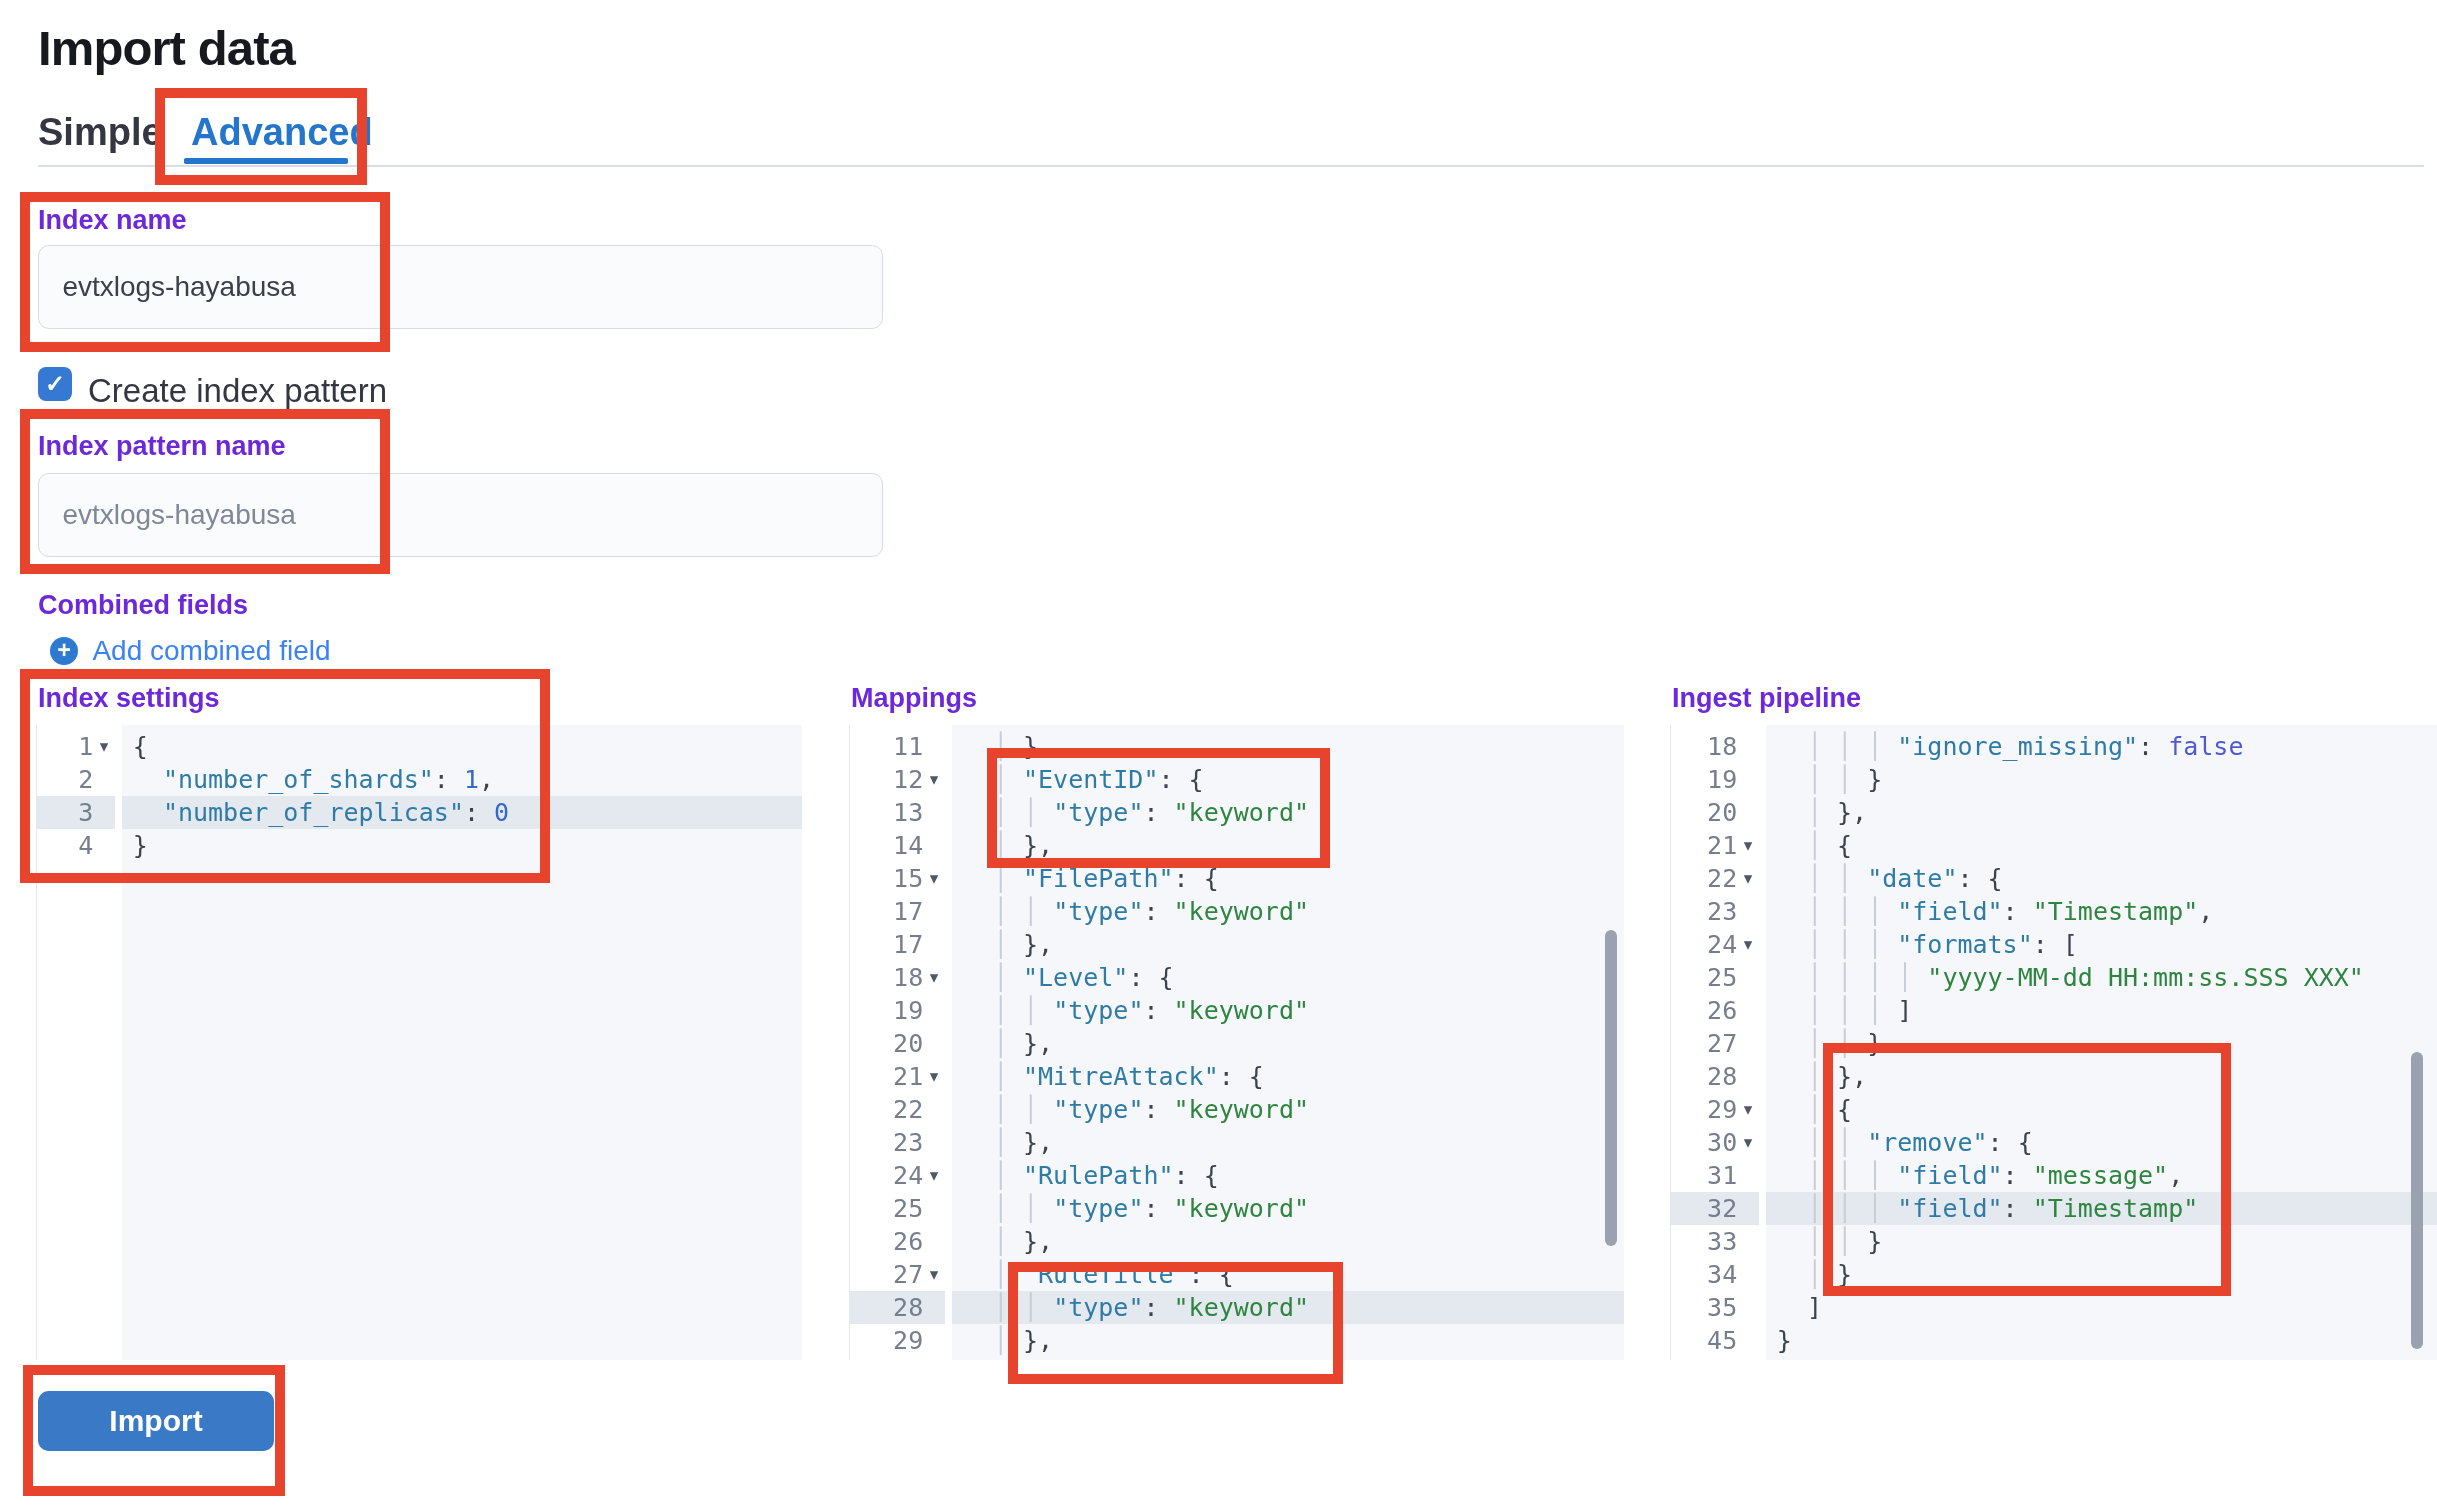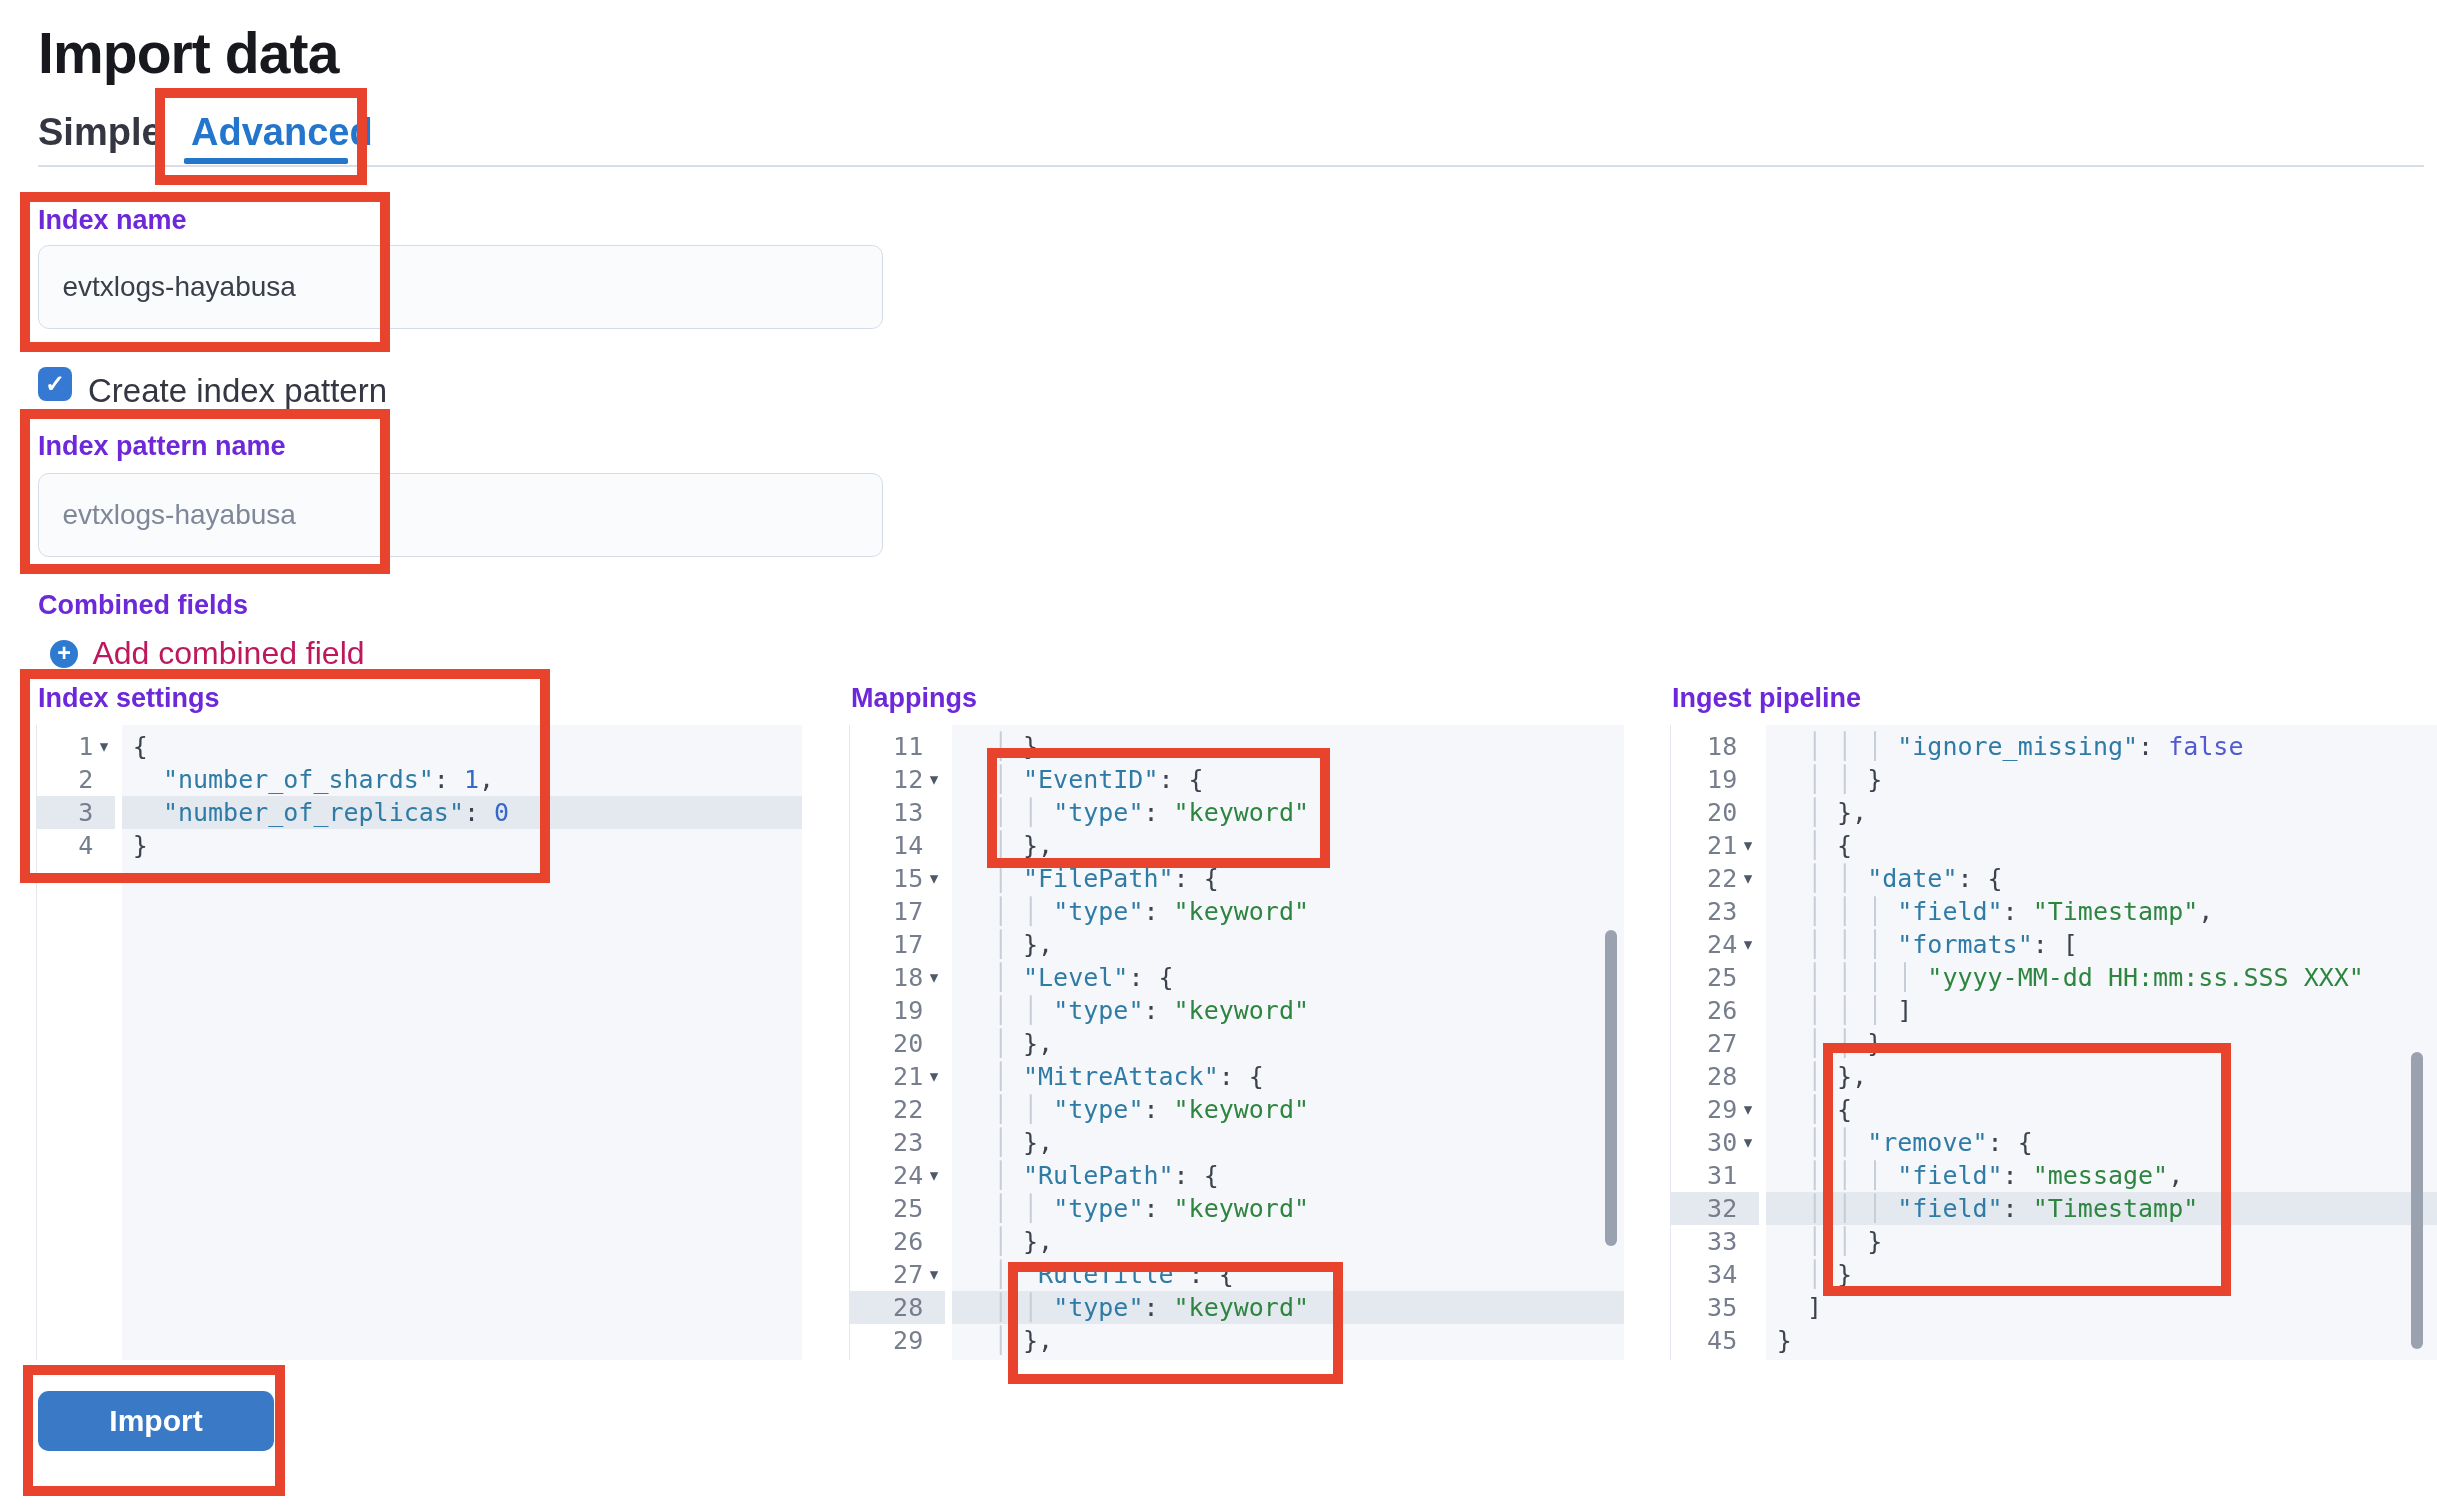--- a/index.html
+++ b/index.html
@@ -2,21 +2,21 @@
 <html style="font-size:14.4px"><head>
 <meta charset="utf-8">
 <style>
   * { margin:0; padding:0; box-sizing:border-box; }
   html,body { background:#ffffff; }
   body { font-family:"Liberation Sans", sans-serif; color:#1a1d26; }
   .page { position:relative; width:2438px; height:1508px; overflow:hidden; background:#fff; }
 
   .abs { position:absolute; }
 
-  .page-title { left:38px; top:20px; font-size:57px; font-weight:800; letter-spacing:-0.9px; color:#17191f; }
+  .page-title { left:38px; top:20px; font-size:49px; font-weight:800; letter-spacing:-0.9px; color:#17191f; }
 
   .tab { font-size:38px; font-weight:700; cursor:pointer; }
   .tab-simple { left:38px; top:111px; color:#343741; }
   .tab-advanced { left:191px; top:111px; color:#2376cc; }
   .tab-underline { left:184px; top:158px; width:164px; height:6.3px; background:#2376cc; border-radius:1.8px; }
   .tabs-divider { left:38px; top:165px; width:2386px; height:1.8px; background:#d8dee8; }
 
   .field-label { font-size:27px; font-weight:700; color:#6d28d9; }
   .lbl-index-name { left:38px; top:205px; }
   .lbl-index-pattern { left:38px; top:431px; }
@@ -32,21 +32,21 @@
   .input-index-pattern { top:473px; }
   .input-index-pattern::placeholder { color:#7f8798; opacity:1; }
 
   .checkbox { left:38px; top:367px; width:34px; height:34px; background:#3579d2; border-radius:8px;
     display:flex; align-items:center; justify-content:center; color:#fff; font-size:24px; font-weight:700; cursor:pointer; }
   .checkbox-label { left:88px; top:372px; font-size:33px; color:#343741; }
 
   .add-combined { left:50px; top:635px; display:flex; align-items:center; gap:14.4px; cursor:pointer; }
   .plus-icon { width:28px; height:28px; border-radius:50%; background:#2e7ad0; color:#fff;
     display:flex; align-items:center; justify-content:center; font-size:23.4px; font-weight:700; line-height:1; }
-  .add-combined-label { font-size:32px; font-weight:500; color:#be185d;text-align:right; }
+  .add-combined-label { font-size:28px; font-weight:500; color:#3b82f6;text-align:right; }
 
   
   .editor { top:725px; height:635px; display:flex; overflow:hidden;
     font-family:"DejaVu Sans Mono", monospace; font-size:25px; line-height:33px;
     border-left:1.8px solid #e3e7ee; }
   .ed-settings { left:36px; width:766px; }
   .ed-mappings { left:849px; width:775px; }
   .ed-ingest { left:1670px; width:768px; }
   .gutter { flex:0 0 auto; background:#ffffff; color:#767e8e; padding:5.4px 7.2px 0 0; }
   .ed-settings .gutter { width:85px; }

